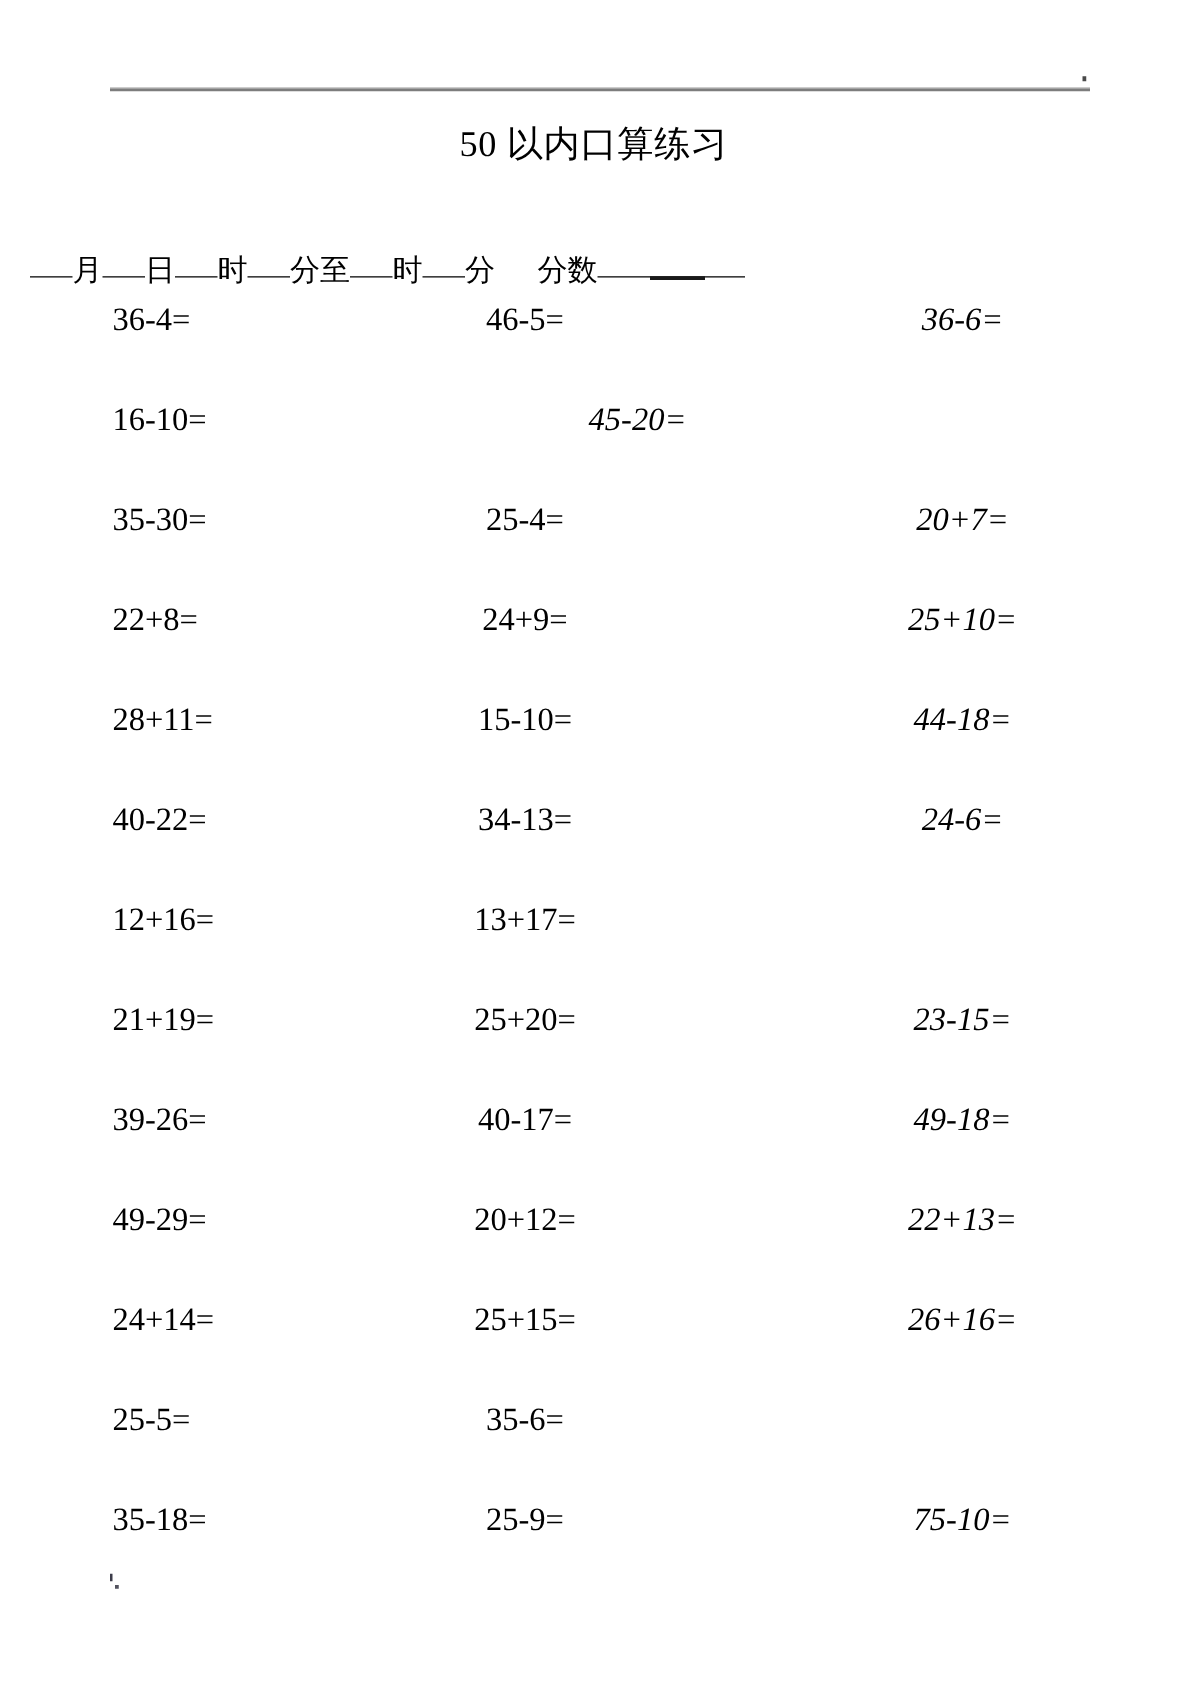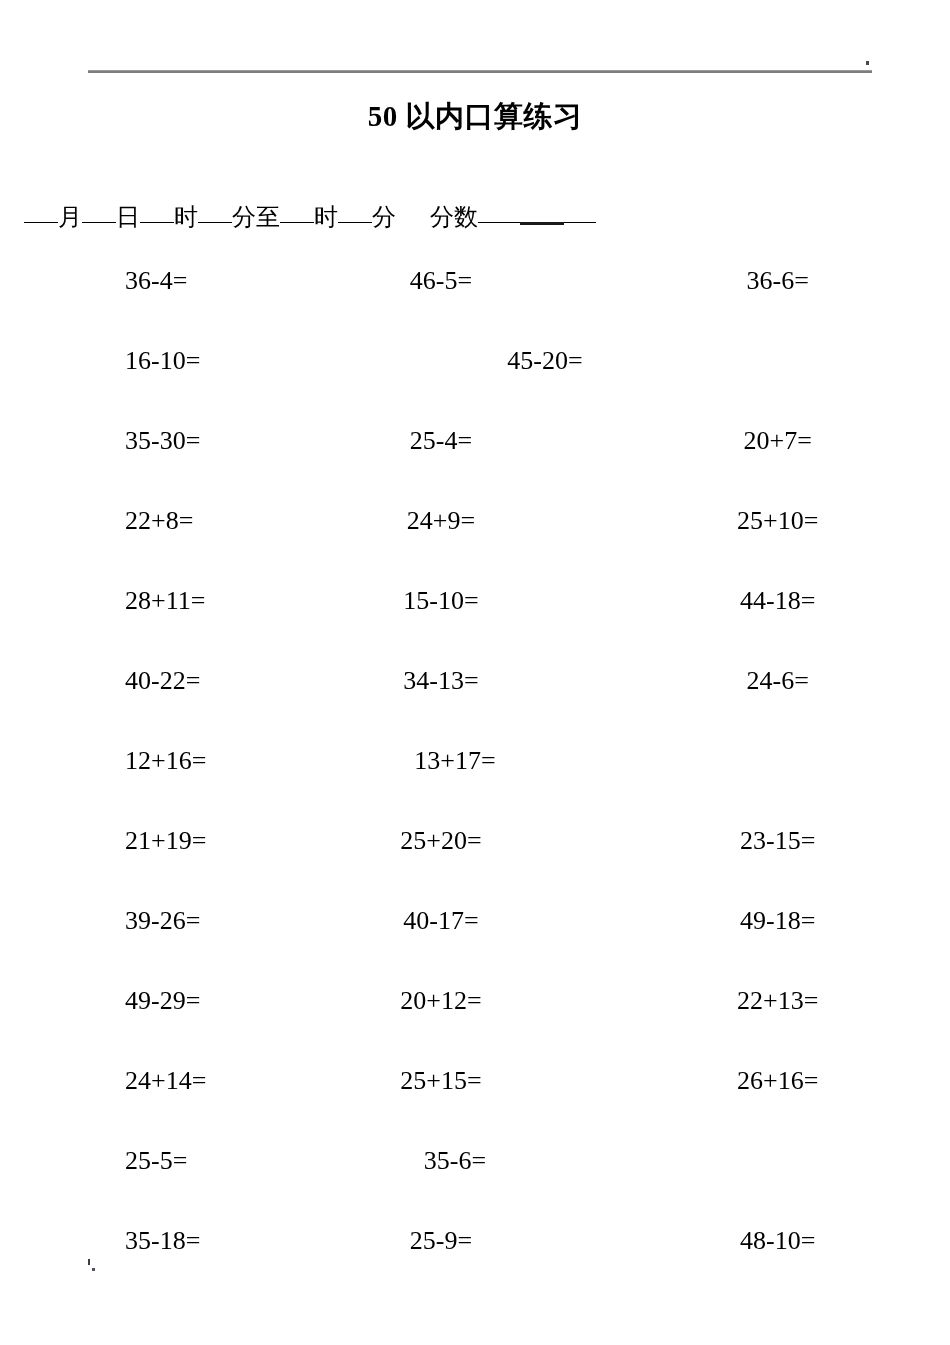--- a/index.html
+++ b/index.html
@@ -48,21 +48,20 @@
   .title {
     position: absolute;
     left: 0;
     top: 99px;
     width: 950px;
     text-align: center;
     font-size: 29px;
     line-height: 34px;
     letter-spacing: 0.5px;
     white-space: pre;
-    font-weight: bold;
   }
 
   
   .meta-line {
     position: absolute;
     left: 0;
     top: 172px;
     width: 950px;
     font-size: 24px;
     line-height: 30px;
@@ -101,31 +100,30 @@
   
   .grid {
     position: absolute;
     left: 0;
     top: 241px;
     width: 950px;
   }
   .row {
     display: flex;
     height: 80px;
-    align-items: center;
-    padding-left: 35px;
+    align-items: flex-start;
   }
   .cell {
     font-size: 26px;
     line-height: 30px;
     white-space: nowrap;
   }
   .cell.c1 { width: 290px; padding-left: 90px; box-sizing: border-box; }
   .cell.c2 { width: 260px; text-align: center; }
-  .cell.c3 { width: 400px; padding-left: 40px; box-sizing: border-box; text-align: center; }
+  .cell.c3 { width: 400px; padding-left: 40px; box-sizing: border-box; text-align: center; font-style: italic; }
 
   
   .artifact-a {
     position: absolute;
     left: 88px;
     top: 1259px;
     width: 2px;
     height: 6px;
     background: #3c3c4a;
   }
@@ -206,20 +204,20 @@
         <div class="cell c2">25+15=</div>
         <div class="cell c3">26+16=</div>
       </div>
       <div class="row">
         <div class="cell c1">25-5=</div>
         <div class="cell c2">35-6=</div>
       </div>
       <div class="row">
         <div class="cell c1">35-18=</div>
         <div class="cell c2">25-9=</div>
-        <div class="cell c3">48-10=</div>
+        <div class="cell c3">75-10=</div>
       </div>
     </div>
 
   <div class="artifact-a"></div>
   <div class="artifact-b"></div>
 
 </div>
 
 </body></html>

